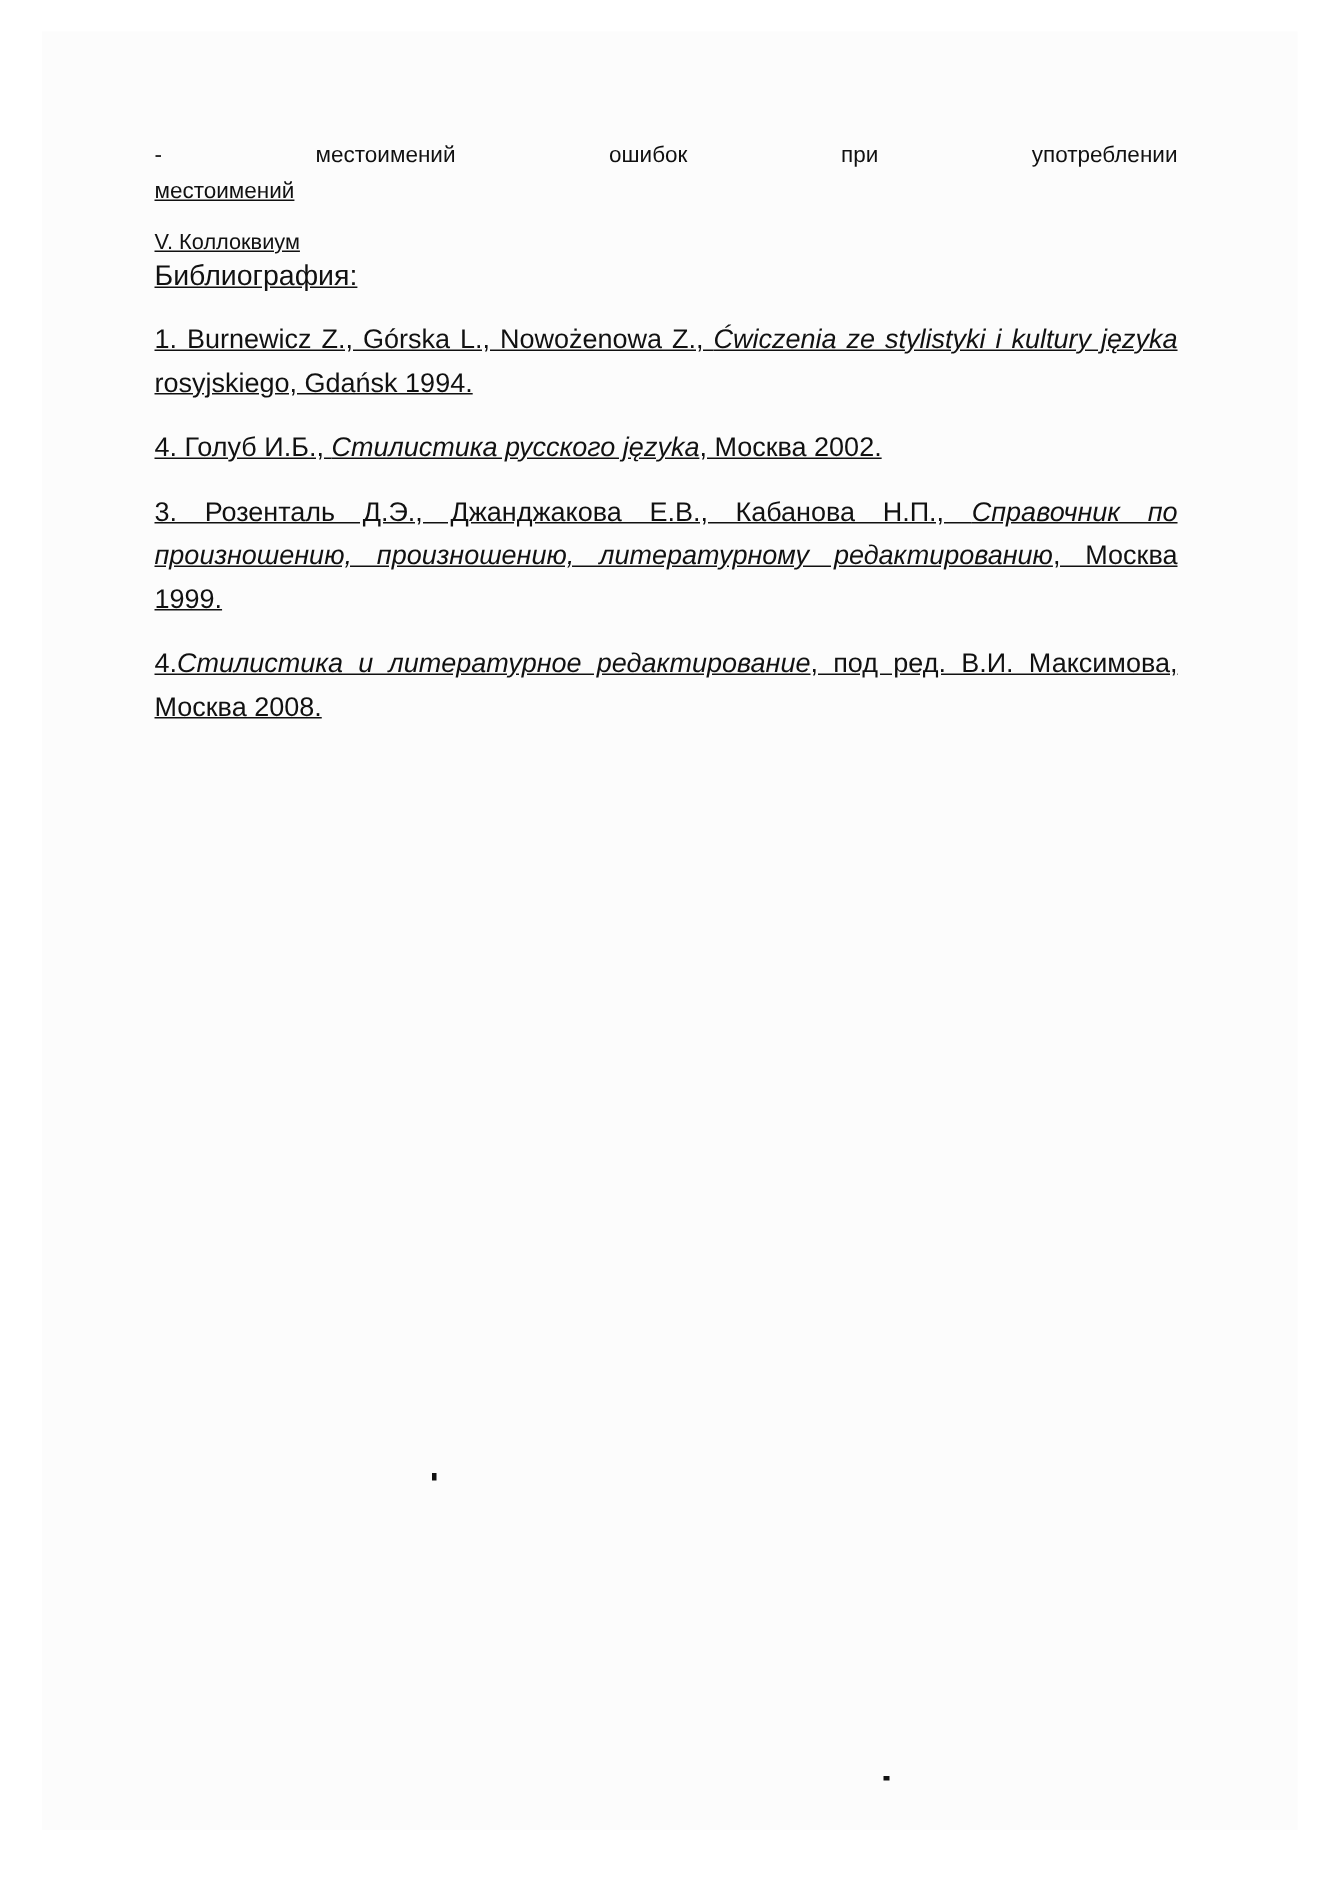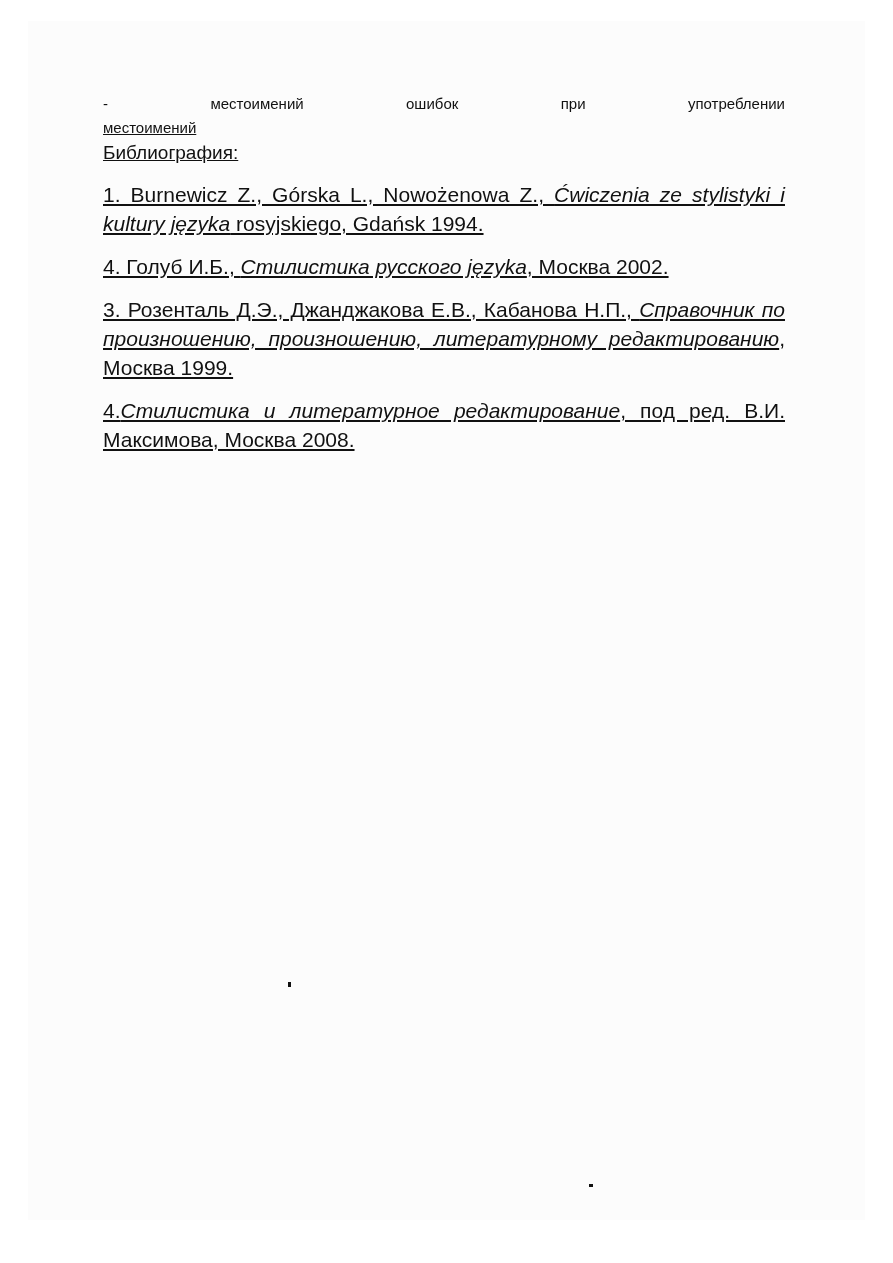--- a/index.html
+++ b/index.html
@@ -48,21 +48,21 @@
     .section {
       font-size: 14.5px;
       line-height: 20px;
       margin-top: 12px;
     }
     .heading {
       font-size: 19px;
       line-height: 26px;
     }
     .entry {
-      font-size: 21px;
+      font-size: 18px;
       line-height: 29px;
       margin-top: 14px;
     }
     .entry.first { margin-top: 14px; }
     .entry i { font-style: italic; }
     .speck {
       position: absolute;
       background: #111;
     }
     .speck.a { left: 288px; top: 982px; width: 3px; height: 5px; }
@@ -76,20 +76,21 @@
 <div class="content">
   <div class="justified-line">
     <span>-</span>
     <span>местоимений</span>
     <span>ошибок</span>
     <span>при</span>
     <span>употреблении</span>
   </div>
   <p class="para small">местоимений</p>
 
+  <p class="para section">V. Коллоквиум</p>
 
   <p class="para heading">Библиография:</p>
 
   <p class="para entry first">
     <span>1. Burnewicz Z., Górska L., Nowożenowa Z., </span><i>Ćwiczenia ze stylistyki i kultury języka</i><span> rosyjskiego, Gdańsk 1994.</span>
   </p>
 
   <p class="para entry">
     <span>4. Голуб И.Б., </span><i>Стилистика русского języka</i><span>, Москва 2002.</span>
   </p>

